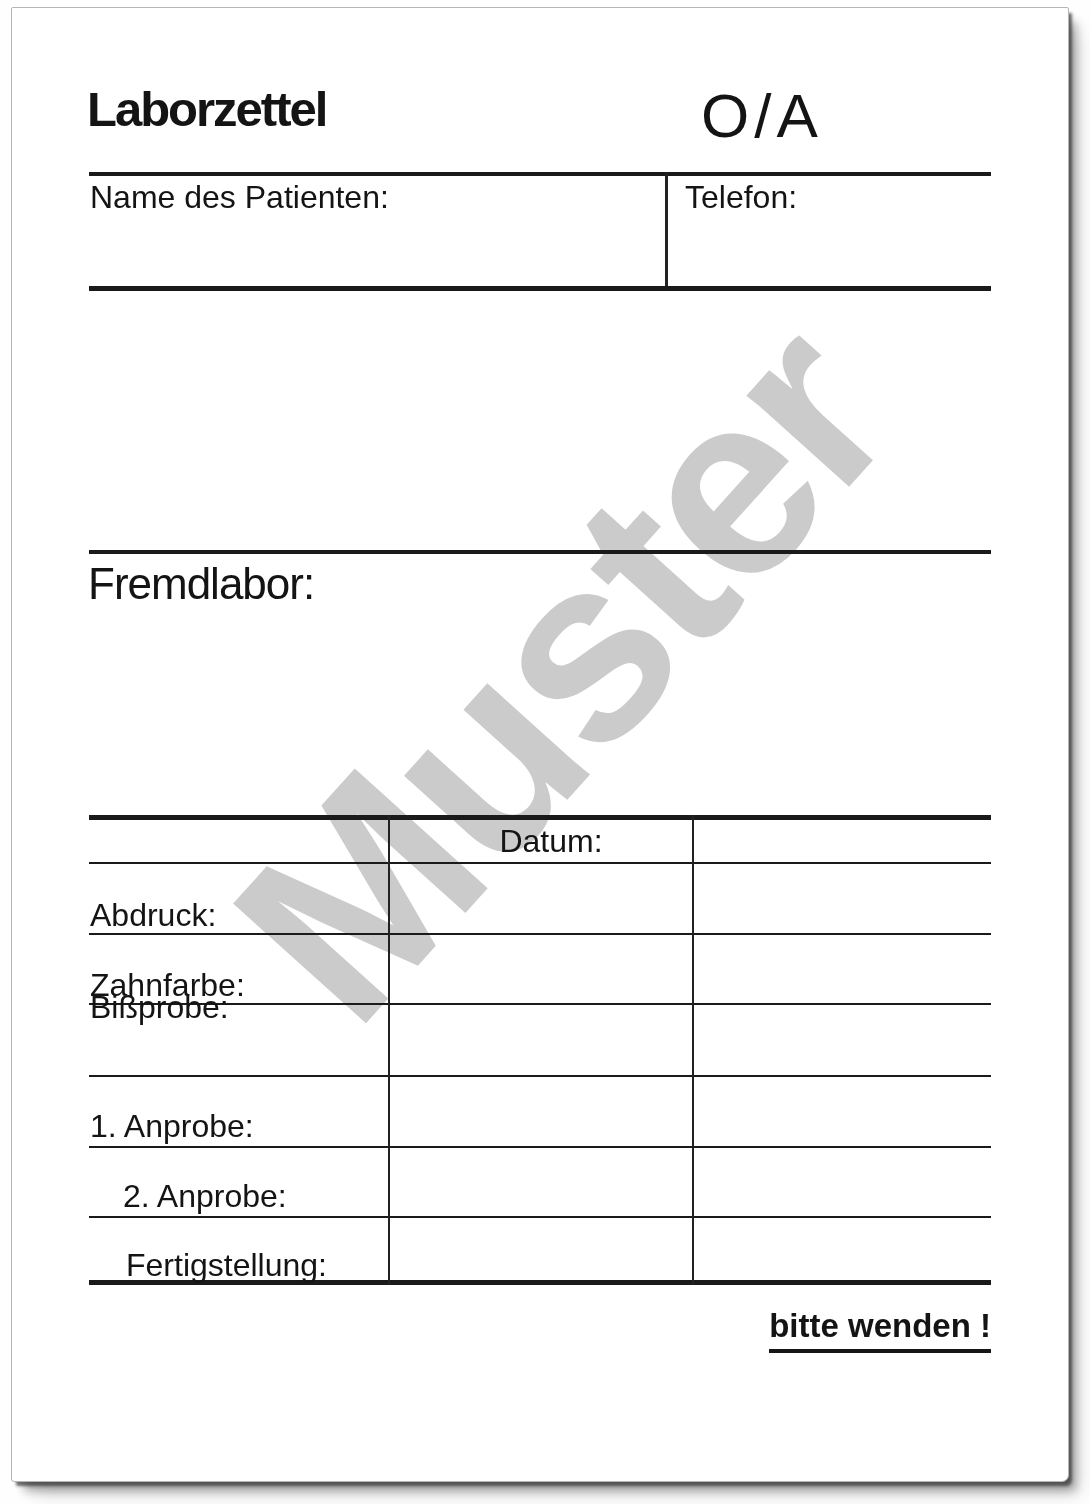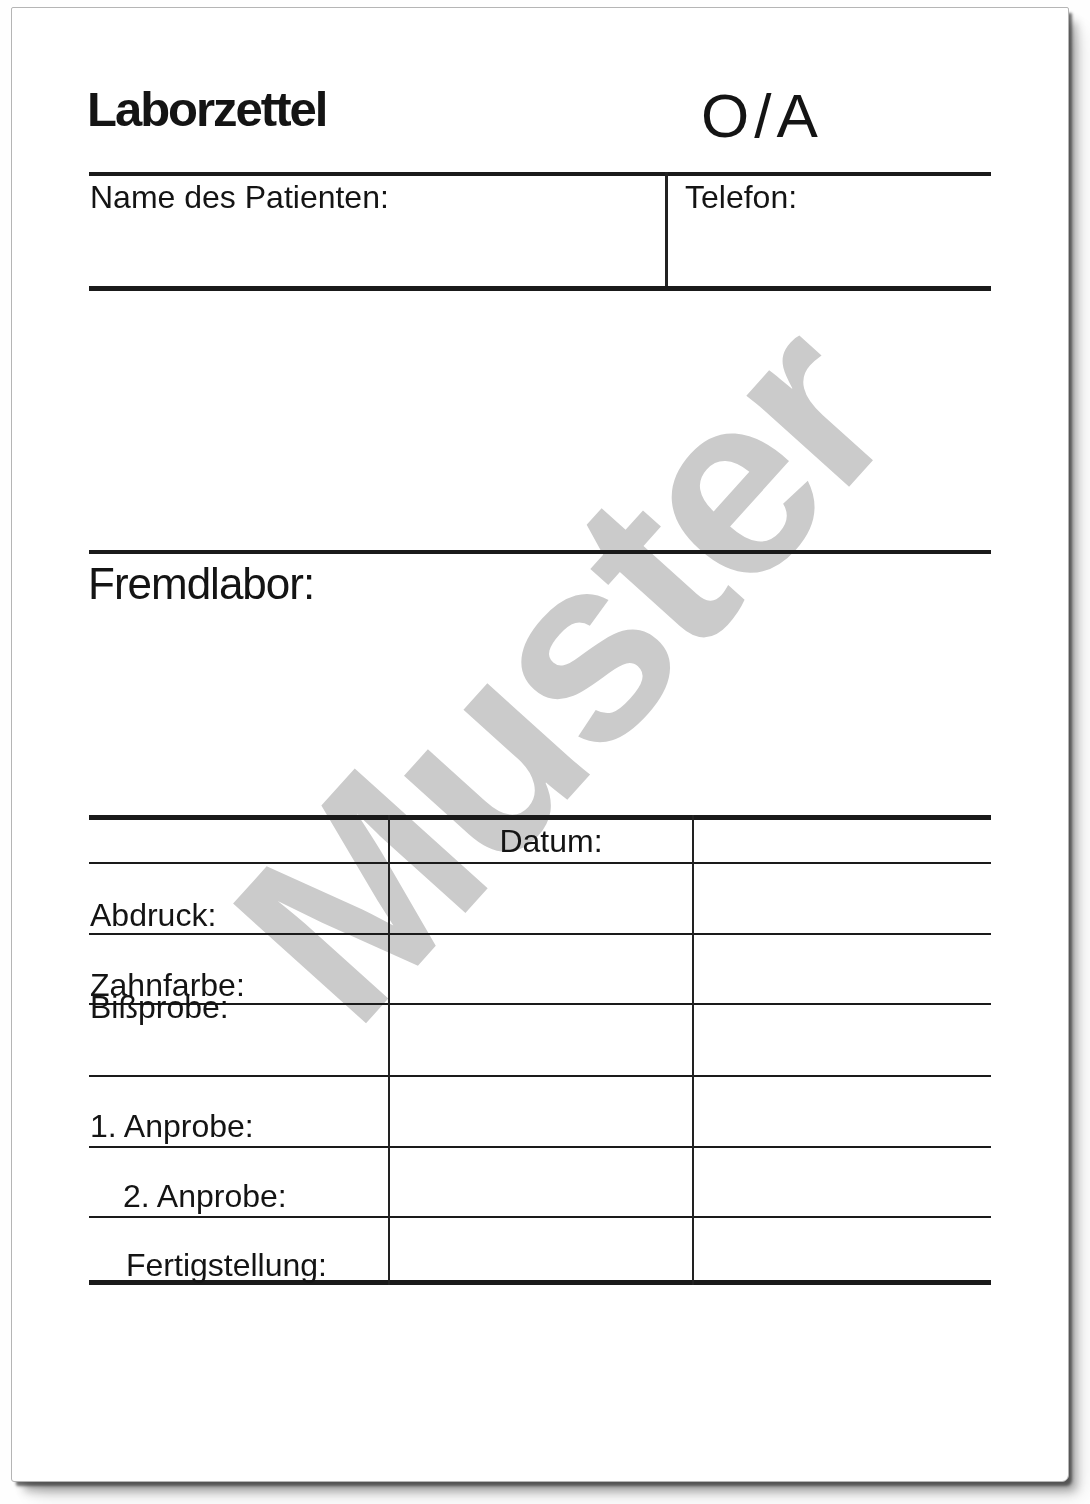--- a/index.html
+++ b/index.html
@@ -86,17 +86,20 @@
         <div class="field" style="left:695px;top:935px;width:293px;height:65px;"></div>
         <div class="field" style="left:391px;top:1005px;width:298px;height:67px;"></div>
         <div class="field" style="left:695px;top:1005px;width:293px;height:67px;"></div>
         <div class="field" style="left:391px;top:1077px;width:298px;height:66px;"></div>
         <div class="field" style="left:695px;top:1077px;width:293px;height:66px;"></div>
         <div class="field" style="left:391px;top:1147px;width:298px;height:66px;"></div>
         <div class="field" style="left:695px;top:1147px;width:293px;height:66px;"></div>
         <div class="field" style="left:391px;top:1217px;width:298px;height:60px;"></div>
         <div class="field" style="left:695px;top:1217px;width:293px;height:60px;"></div>
 
+        <div class="footer-note">
+          <span>bitte wenden !</span>
+        </div>
       </div>
 
     </div>
   </div>
 </div>
 
 </body></html>

